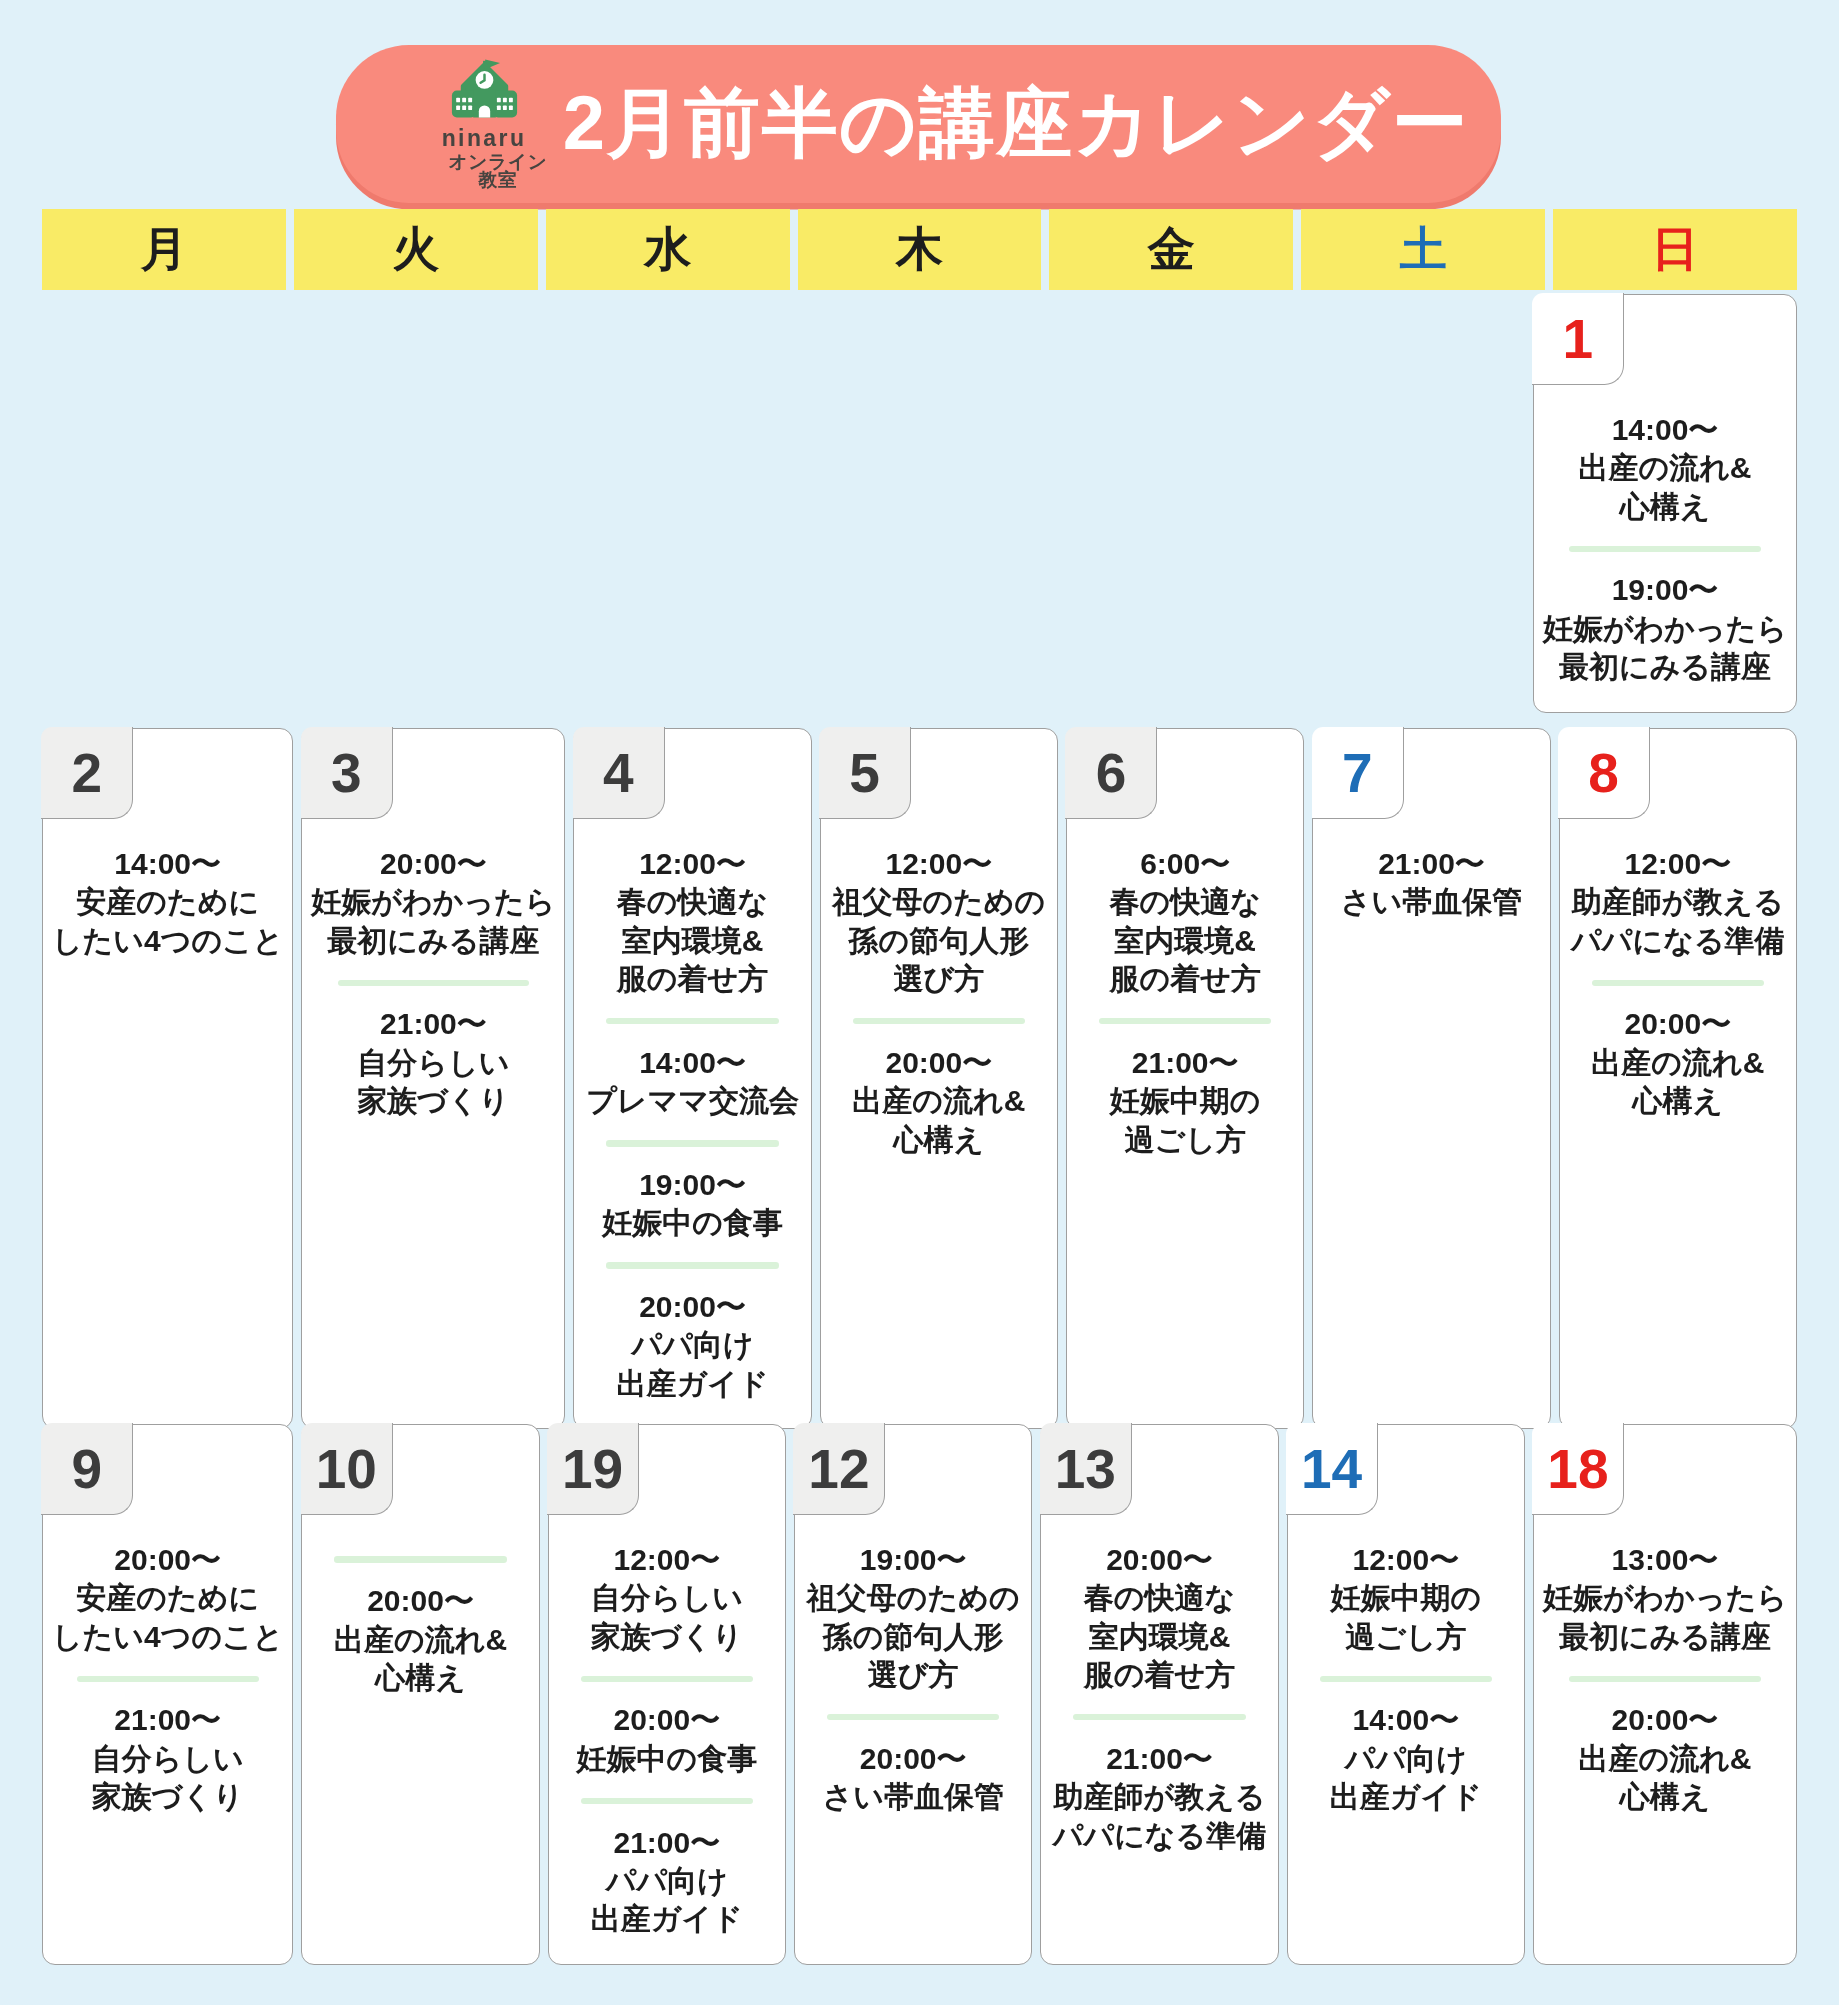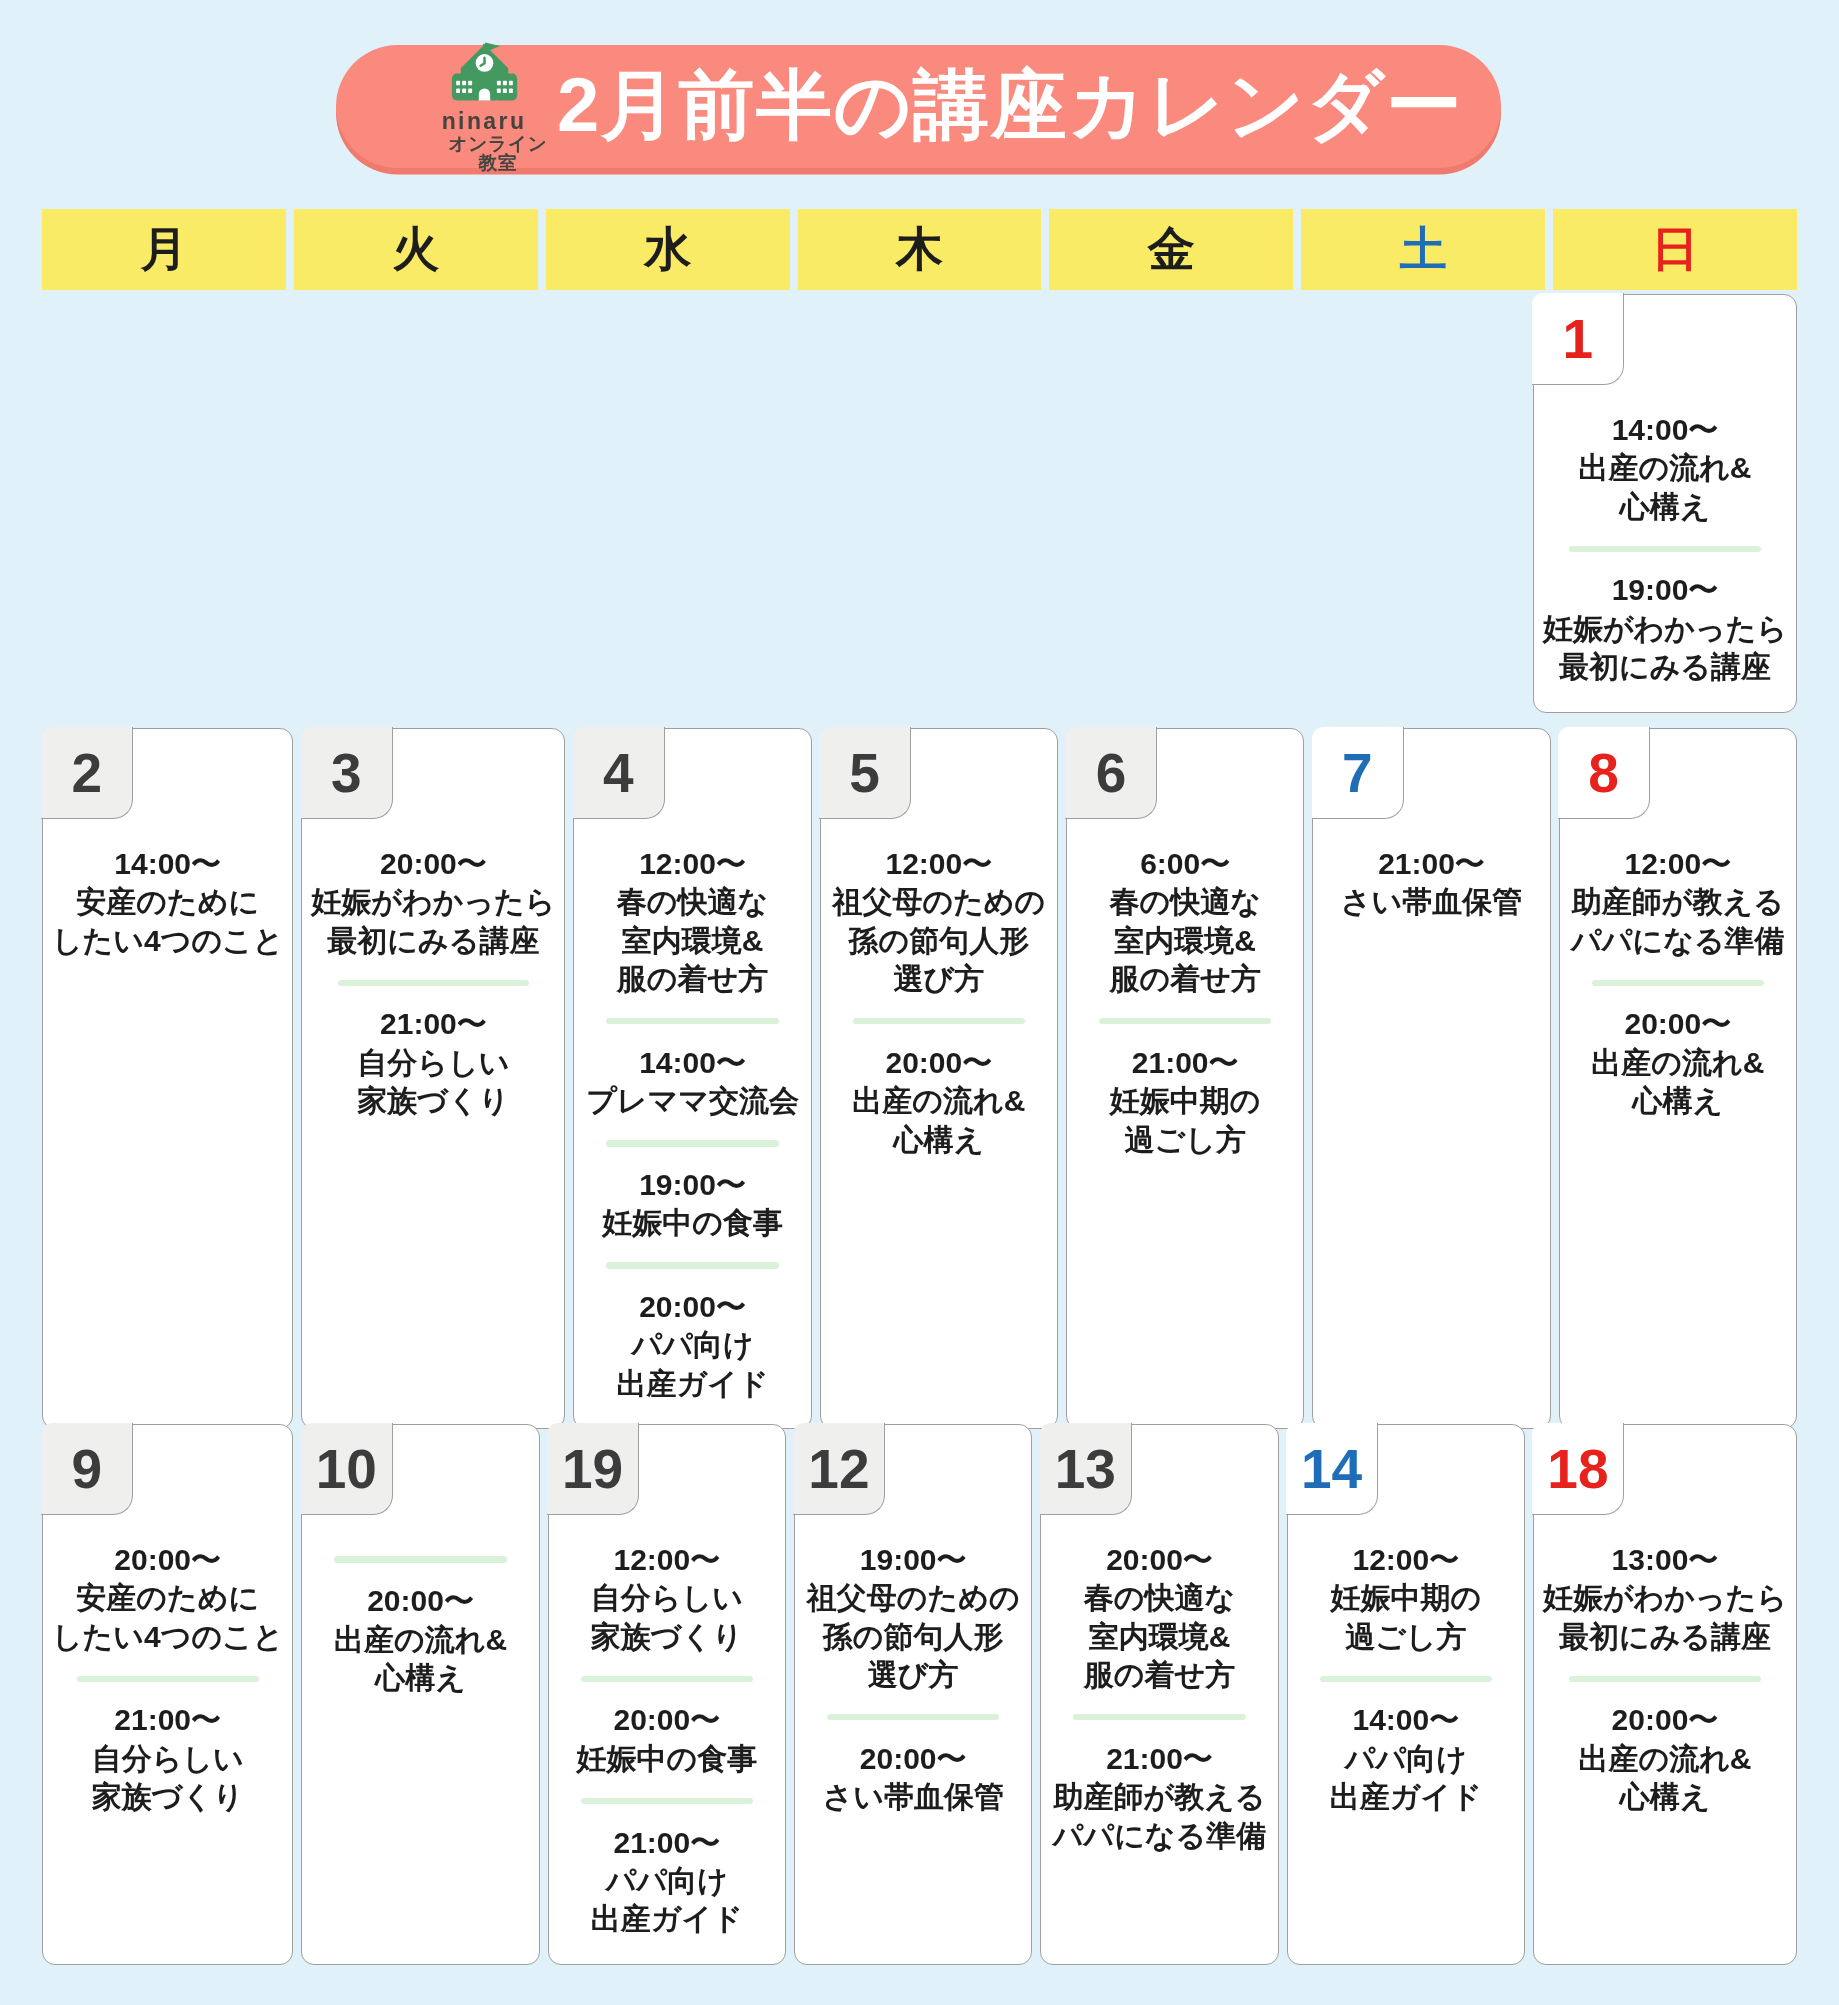--- a/index.html
+++ b/index.html
@@ -6,31 +6,31 @@
   body{
     width:1839px;height:2005px;
     background:#e0f1f9;
     font-family:"Liberation Sans","DejaVu Sans",sans-serif;
     position:relative;overflow:hidden;
   }
   .page{position:absolute;inset:0;}
 
   
   .banner{
-    position:absolute;top:45px;left:336px;width:1165px;height:123px;
+    position:absolute;top:45px;left:336px;width:1165px;height:158px;
     background:#f98a7d;border-radius:73px;
     box-shadow:0 6.5px 0 #ef7a6d;
     display:flex;align-items:center;
   }
   .logo{margin-left:75px;width:146px;text-align:center;line-height:1;}
   .logo svg{width:87px;height:68px;display:block;margin:0 auto;}
   .logo-brand{font-size:23px;font-weight:700;color:#474440;letter-spacing:2.4px;margin-top:0.8px;}
   .logo-sub{font-size:18.6px;font-weight:800;color:#474440;margin-top:2.4px;letter-spacing:0.8px;margin-left:28px;}
   .banner-title{
-    flex:1;text-align:left;color:#ffffff;
+    flex:1;text-align:right;color:#ffffff;
     font-size:76px;font-weight:800;letter-spacing:1.6px;
     margin-right:32px;
   }
 
   
   .weekday-row{
     position:absolute;top:209px;left:42px;right:42px;
     display:grid;grid-template-columns:repeat(7,1fr);gap:8px;
   }
   .weekday-cell{

